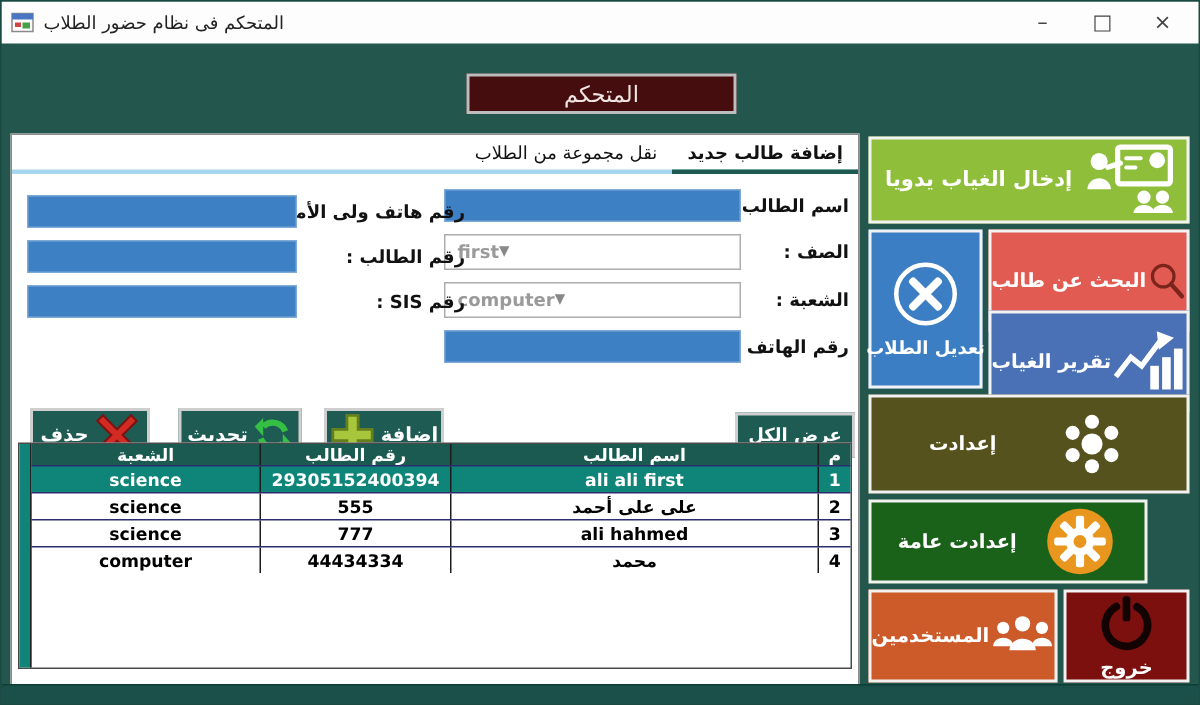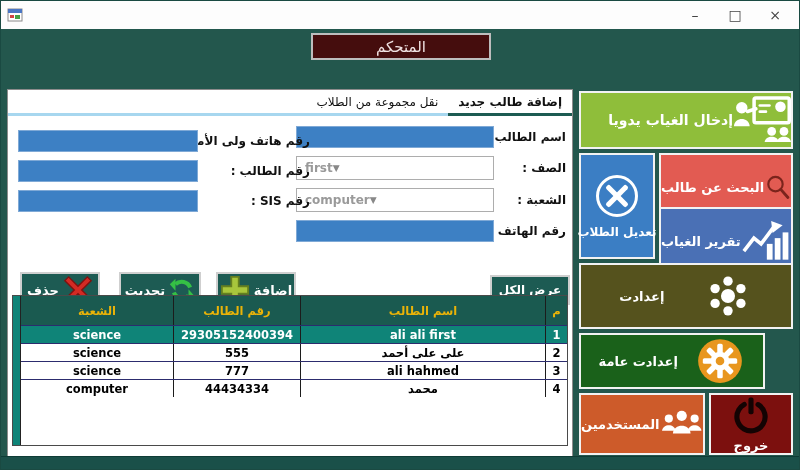--- a/index.html
+++ b/index.html
@@ -8,21 +8,21 @@
 
   
   .titlebar { position:absolute; top:0; left:0; width:800px; height:28px; background:#fdfdfd; display:flex; align-items:center; justify-content:space-between; padding:0 6px; }
   .title-left { display:flex; align-items:center; gap:6px; }
   .title-text { font-size:12px; color:#222; direction:rtl; }
   .win-controls { display:flex; align-items:center; }
   .win-btn { width:40px; height:26px; display:flex; align-items:center; justify-content:center; font-size:14px; color:#444; cursor:default; }
 
   
   .banner { position:absolute; top:28px; left:0; width:800px; height:60px; display:flex; align-items:flex-start; justify-content:center; }
-  .banner-box { margin-top:4px; width:180px; height:27px; background:#450d0d; border:2px solid #bdbdbd; color:#f1e4e4; font-size:15px; display:flex; align-items:center; justify-content:center; direction:rtl; }
+  .banner-box { margin-top:20px; width:180px; height:27px; background:#450d0d; border:2px solid #bdbdbd; color:#f1e4e4; font-size:15px; display:flex; align-items:center; justify-content:center; direction:rtl; }
 
   
   .panel { position:absolute; left:6px; top:88px; width:566px; height:368px; background:#fff; border:1px solid #8c8c8c; }
 
   .tabs { position:absolute; top:0; left:0; right:0; height:26px; display:flex; direction:rtl; border-bottom:3px solid #a7d7ef; background:#fff; }
   .tab { padding:5px 10px 0 10px; font-size:12px; color:#111; white-space:nowrap; position:relative; }
   .tab.active { font-weight:bold; }
   .tab.active::after { content:""; position:absolute; right:0; left:0; bottom:-3px; height:3px; background:#1d5b52; }
 
   .field-col { position:absolute; direction:rtl; }
@@ -42,35 +42,35 @@
   #btn-delete { left:12px; top:166px; width:80px; }
   #btn-update { left:111px; top:166px; width:82px; }
   #btn-add    { left:208px; top:166px; width:80px; }
   #btn-showall{ left:482px; top:169px; width:80px; height:30px; font-size:12px; }
 
   
   .grid { position:absolute; left:4px; top:205px; width:556px; height:151px; background:#fff; border:1px solid #4a4a4a; display:flex; }
   .rh-strip { width:8px; background:#0f8478; border-right:1px solid #222; }
   .gbody { flex:1; display:flex; flex-direction:column; }
   .grow { display:flex; height:18px; border-top:1px solid #2c2c6e; }
-  .grow.ghead { height:29px; background:#1a5a50; color:#eab308; border-top:none; }
+  .grow.ghead { height:14px; background:#1a5a50; color:#ffffff; border-top:none; }
   .gc { display:flex; align-items:center; justify-content:center; font-size:11.5px; font-weight:bold; border-left:1px solid #1c1c1c; overflow:hidden; white-space:nowrap; }
   .gc:first-child { border-left:none; }
   .c-sec { width:152px; }
   .c-num { width:127px; }
   .c-name { flex:1; }
   .c-idx { width:22px; }
   .grow:not(.ghead) { color:#000; }
   .grow.selected { background:#0f8478; color:#fff; }
 
   
   .sidebar { position:absolute; left:576px; top:88px; width:220px; height:368px; }
   .sbtn { position:absolute; border:2px solid #f2f2f2; display:flex; align-items:center; justify-content:space-evenly; color:#fff; font-weight:bold; direction:ltr; cursor:default; }
   .sb-label { font-size:13px; white-space:nowrap; direction:rtl; }
-  #sb-manual   { left:2px;  top:2px;   width:214px; height:58px;justify-content:flex-end; }
+  #sb-manual   { left:2px;  top:2px;   width:214px; height:58px; }
   #sb-edit     { left:2px;  top:64px;  width:76px;  height:106px; flex-direction:column; justify-content:center; gap:4px; text-align:center; }
   #sb-edit .sb-label { font-size:12px; line-height:1.35; }
   #sb-search   { left:82px; top:64px;  width:134px; height:68px; }
   #sb-report   { left:82px; top:118px; width:134px; height:68px; }
   #sb-complaints { left:2px; top:174px; width:214px; height:66px; }
   #sb-settings { left:2px;  top:244px; width:186px; height:56px; }
   #sb-users    { left:2px;  top:304px; width:126px; height:62px; }
   #sb-exit     { left:132px; top:304px; width:84px; height:62px; flex-direction:column; justify-content:center; gap:2px; }
   #sb-manual .sb-label { font-size:14px; }
 
@@ -82,20 +82,21 @@
 <div class="app">
 
   <div class="titlebar">
     <div class="title-left">
       <svg width="16" height="16" viewBox="0 0 16 16">
         <rect x="1" y="2" width="14" height="12" fill="#ffffff" stroke="#8a8a8a"></rect>
         <rect x="1" y="2" width="14" height="4" fill="#4a76c4"></rect>
         <rect x="3" y="8" width="4" height="3" fill="#d04545"></rect>
         <rect x="8" y="8" width="5" height="4" fill="#46a046"></rect>
       </svg>
+      <span class="title-text">المتحكم فى نظام حضور الطلاب</span>
     </div>
     <div class="win-controls">
       <div class="win-btn">–</div>
       <div class="win-btn">□</div>
       <div class="win-btn">×</div>
     </div>
   </div>
 
   <div class="banner">
     <div class="banner-box" style="background-color: rgb(69, 13, 13);">المتحكم</div>

